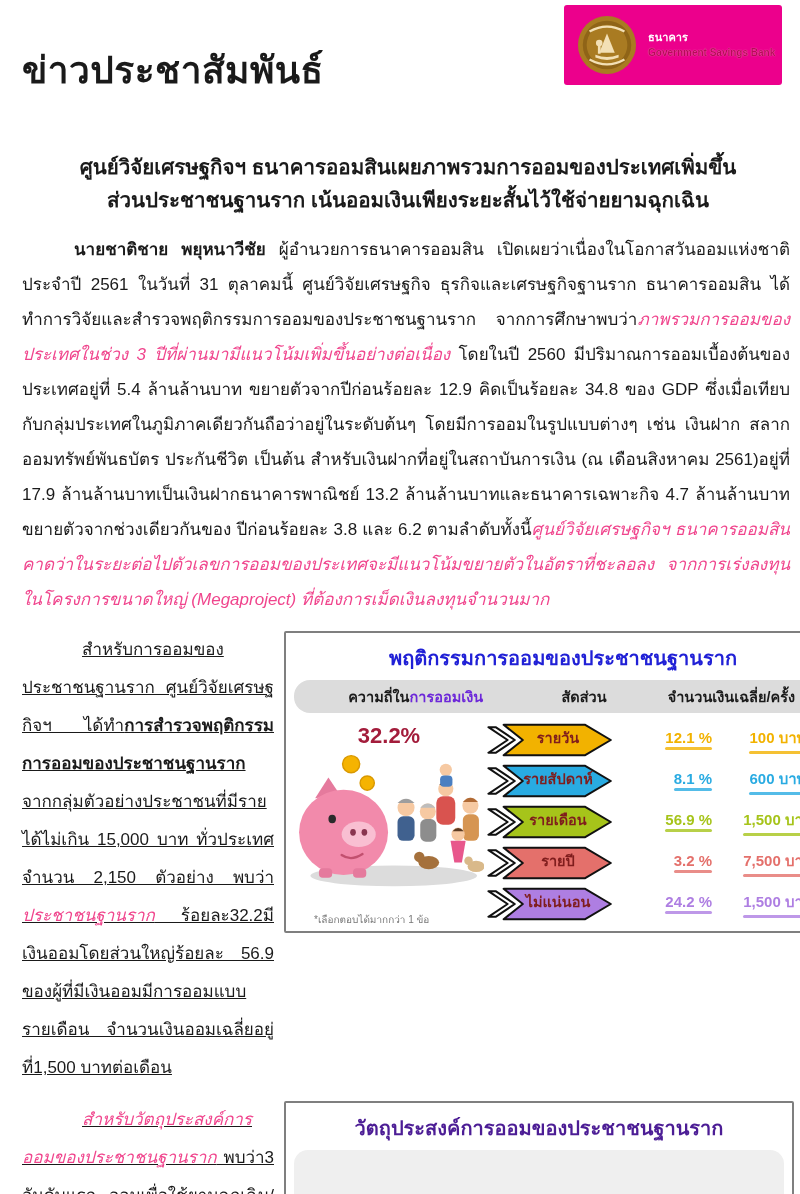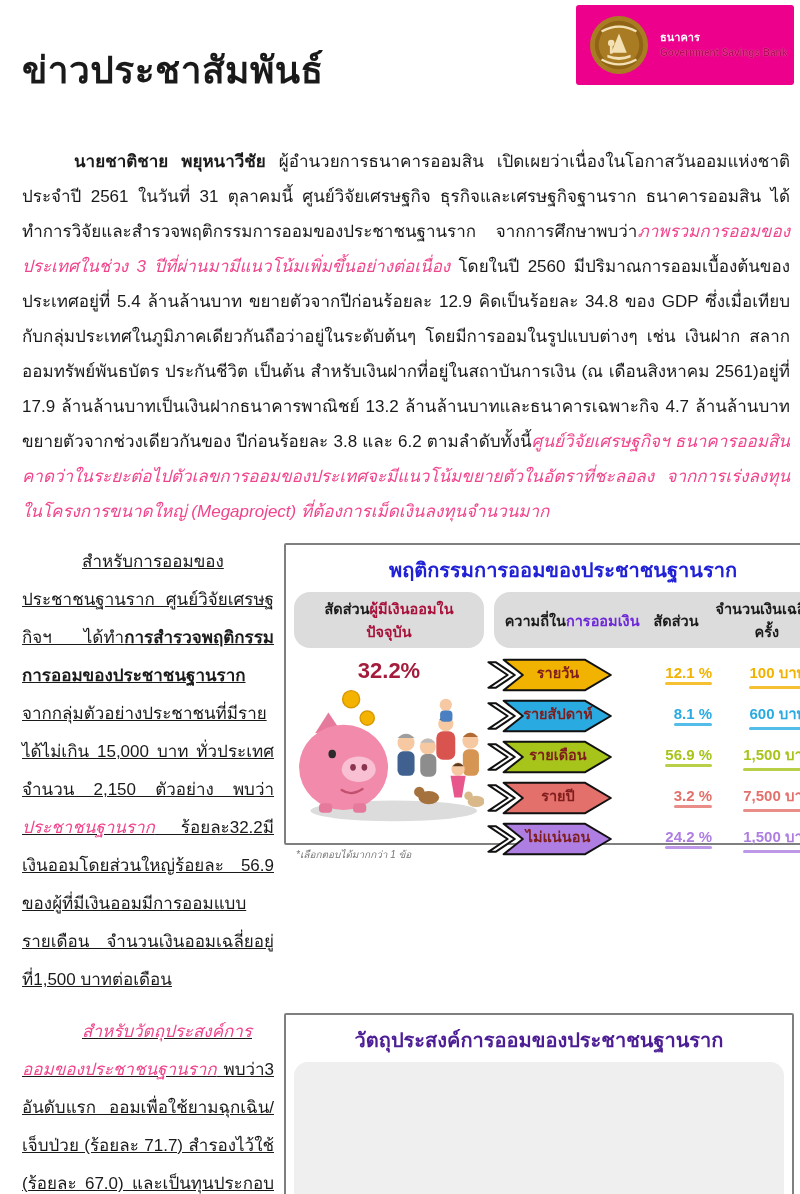--- a/index.html
+++ b/index.html
@@ -4,21 +4,21 @@
 <style>
   * { margin:0; padding:0; box-sizing:border-box; }
   body { background:#fff; font-family:"Liberation Sans", sans-serif; color:#1a1a1a; }
   .page { width:800px; height:1194px; position:relative; overflow:hidden; background:#fff; padding:0 6px 0 22px; }
 
   
   .hdr { position:relative; height:128px; }
   .hdr-title { position:absolute; left:0; top:40px; font-size:37px; font-weight:bold; letter-spacing:.5px; }
   .docline { position:absolute; left:0; top:103px; font-size:17px; }
   .docline .date { margin-left:26px; }
-  .logo { position:absolute; right:0; top:5px; width:218px; height:80px; border-radius:3px;
+  .logo { position:absolute; right:12px; top:5px; width:218px; height:80px; border-radius:3px;
           display:flex; align-items:center; padding:6px 10px 6px 12px; gap:10px; }
   .logo-emblem { flex:0 0 62px; }
   .logo-text { display:flex; flex-direction:column; color:#fff; line-height:1; }
   .logo-t1 { font-size:11px; font-weight:bold; margin-bottom:2px; }
   .logo-t2 { font-size:34px; font-weight:bold; letter-spacing:.5px; }
   .logo-t3 { font-size:10px; font-weight:bold; color:#b8095a; text-shadow:0 0 1px #ff9ec9; margin-top:3px; white-space:nowrap; }
 
   
   .headline { text-align:center; font-size:20.5px; font-weight:bold; line-height:33px; margin-top:22px; }
 
@@ -42,21 +42,21 @@
   .pills { display:flex; gap:10px; margin:2px 0 6px; }
   .pill { background:#dcdcdc; border-radius:16px; font-size:14.5px; font-weight:bold; padding:5px 8px; text-align:center; }
   .pill-left { flex:0 0 190px; }
   .pill-right { flex:1; display:flex; align-items:center; }
   .pill-right .pcol1 { flex:1.35; }
   .pill-right .pcol2 { flex:.65; }
   .pill-right .pcol3 { flex:1.1; }
   .b1-body { position:relative; height:208px; }
   .b1-left { position:absolute; left:0; top:0; width:190px; height:100%; }
   .b1-share { text-align:center; font-size:22px; font-weight:bold; margin-top:4px; }
-  .b1-foot { position:absolute; left:2px; bottom:0; font-size:10px; color:#777;font-style:italic; }
+  .b1-foot { position:absolute; left:20px; bottom:0; font-size:10px; color:#777; }
   .freq-rows { margin-left:192px; display:flex; flex-direction:column; }
   .freq-row { display:flex; align-items:center; height:41px; }
   .arrowwrap { position:relative; width:128px; height:40px; flex:0 0 128px; }
   .arrowwrap svg { width:128px; height:40px; display:block; }
   .arrow-label { position:absolute; left:30px; right:14px; top:0; bottom:4px; display:flex; align-items:center; justify-content:center;
                  font-size:14.5px; font-weight:bold; color:#7f1d1d; }
   .freq-share { flex:0 0 84px; margin-left:14px; text-align:right; }
   .freq-amt { flex:0 0 108px; margin-left:12px; text-align:center; }
   .uval { display:inline-block; font-size:15px; font-weight:bold; color:var(--c); }
   .uval::after { content:""; display:block; height:3px; border-radius:3px; background:var(--c); opacity:.8; margin-top:1px; }
@@ -84,30 +84,33 @@
         <path d="M14 18 Q32 8 50 18" fill="none" stroke="#f3e0b5" stroke-width="2.4"></path>
         <path d="M14 47 Q32 57 50 47" fill="none" stroke="#f3e0b5" stroke-width="2.4"></path>
       </svg>
       <div class="logo-text">
         <span class="logo-t1">ธนาคาร</span>
         <span class="logo-t3">Government Savings Bank</span>
       </div>
     </div>
   </div>
 
+  <div class="headline">
+    <div>ศูนย์วิจัยเศรษฐกิจฯ ธนาคารออมสินเผยภาพรวมการออมของประเทศเพิ่มขึ้น</div>
+    <div>ส่วนประชาชนฐานราก เน้นออมเงินเพียงระยะสั้นไว้ใช้จ่ายยามฉุกเฉิน</div>
+  </div>
 
   <p class="para"><span class="indent"></span><span class="b">นายชาติชาย พยุหนาวีชัย</span><span> ผู้อำนวยการธนาคารออมสิน เปิดเผยว่าเนื่องในโอกาสวันออมแห่งชาติ ประจำปี 2561 ในวันที่ 31 ตุลาคมนี้ ศูนย์วิจัยเศรษฐกิจ ธุรกิจและเศรษฐกิจฐานราก ธนาคารออมสิน ได้ทำการวิจัยและสำรวจพฤติกรรมการออมของประชาชนฐานราก จากการศึกษาพบว่า</span><span class="pink" style="color:#f0458d;">ภาพรวมการออมของประเทศในช่วง 3 ปีที่ผ่านมามีแนวโน้มเพิ่มขึ้นอย่างต่อเนื่อง</span><span> โดยในปี 2560 มีปริมาณการออมเบื้องต้นของประเทศอยู่ที่ 5.4 ล้านล้านบาท ขยายตัวจากปีก่อนร้อยละ 12.9 คิดเป็นร้อยละ 34.8 ของ GDP   ซึ่งเมื่อเทียบกับกลุ่มประเทศในภูมิภาคเดียวกันถือว่าอยู่ในระดับต้นๆ โดยมีการออมในรูปแบบต่างๆ เช่น เงินฝาก สลากออมทรัพย์พันธบัตร ประกันชีวิต เป็นต้น สำหรับเงินฝากที่อยู่ในสถาบันการเงิน (ณ เดือนสิงหาคม 2561)อยู่ที่ 17.9 ล้านล้านบาทเป็นเงินฝากธนาคารพาณิชย์ 13.2 ล้านล้านบาทและธนาคารเฉพาะกิจ 4.7 ล้านล้านบาทขยายตัวจากช่วงเดียวกันของ ปีก่อนร้อยละ 3.8 และ 6.2 ตามลำดับทั้งนี้</span><span class="pink" style="color:#f0458d;">ศูนย์วิจัยเศรษฐกิจฯ ธนาคารออมสิน คาดว่าในระยะต่อไปตัวเลขการออมของประเทศจะมีแนวโน้มขยายตัวในอัตราที่ชะลอลง จากการเร่งลงทุนในโครงการขนาดใหญ่ (Megaproject) ที่ต้องการเม็ดเงินลงทุนจำนวนมาก</span></p>
 
   <div class="sect">
     <div class="leftcol"><span class="indent"></span><span>สำหรับการออมของประชาชนฐานราก ศูนย์วิจัยเศรษฐกิจฯ ได้ทำ</span><span class="b">การสำรวจพฤติกรรมการออมของประชาชนฐานราก</span><span>จากกลุ่มตัวอย่างประชาชนที่มีรายได้ไม่เกิน 15,000 บาท ทั่วประเทศจำนวน 2,150 ตัวอย่าง พบว่า</span><span class="pink" style="color:#f0458d;">ประชาชนฐานราก</span><span> ร้อยละ32.2มีเงินออมโดยส่วนใหญ่ร้อยละ 56.9 ของผู้ที่มีเงินออมมีการออมแบบรายเดือน จำนวนเงินออมเฉลี่ยอยู่ที่1,500 บาทต่อเดือน</span></div>
 
     <div class="box box1">
       <div class="box-title" style="color:#2020d6;">พฤติกรรมการออมของประชาชนฐานราก</div>
       <div class="pills">
-        <div class="pill pill-left"><span>สัดส่วน</span><span style="color:#a8103a;">ผู้มีเงินออมในปัจจุบัน</span></div>
         <div class="pill pill-right">
           <span class="pcol1"><span>ความถี่ใน</span><span style="color:#6d28d9;">การออมเงิน</span></span>
           <span class="pcol2">สัดส่วน</span>
           <span class="pcol3">จำนวนเงินเฉลี่ย/ครั้ง</span>
         </div>
       </div>
 
       <div class="b1-body">
         <div class="b1-left">
           <div class="b1-share" style="color:#a31c3b;">32.2%</div>

